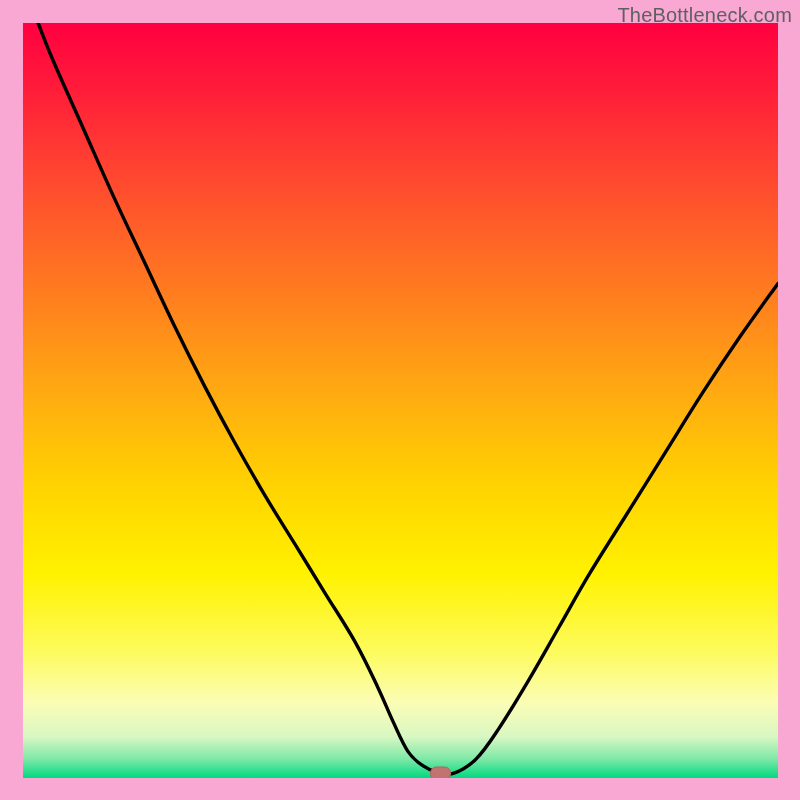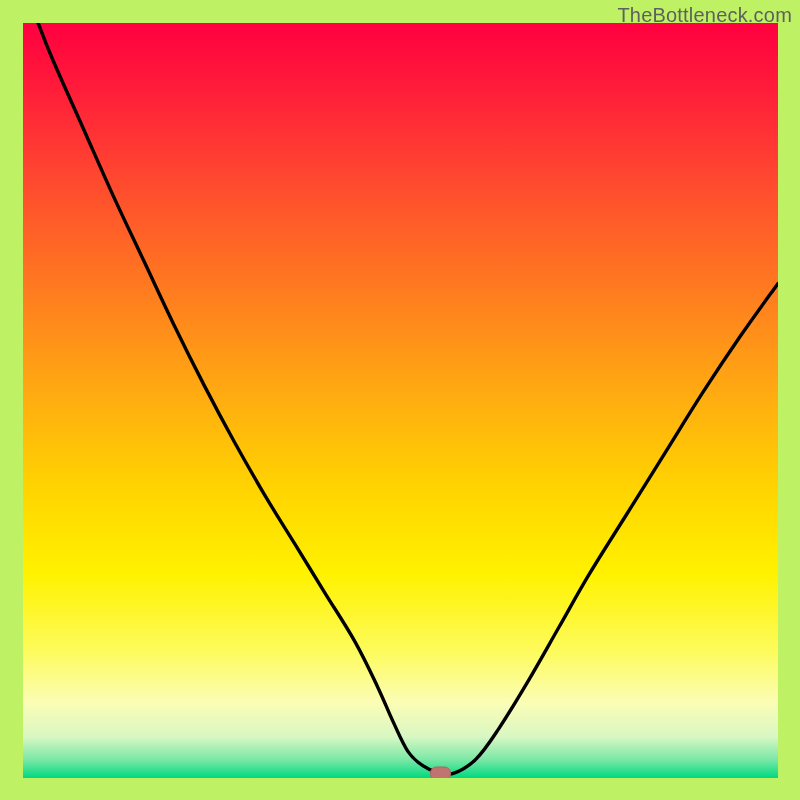--- a/index.html
+++ b/index.html
@@ -8,21 +8,21 @@
     width: 800px;
     height: 800px;
     background: #000;
     overflow: hidden;
     font-family: Arial, Helvetica, sans-serif;
   }
   .frame {
     position: relative;
     width: 800px;
     height: 800px;
-    background: #bef264;
+    background: #f9a8d4;
   }
   .plot-area {
     position: absolute;
     left: 23px;
     top: 23px;
     width: 755px;
     height: 755px;
   }
   .gradient-bg {
     position: absolute;

